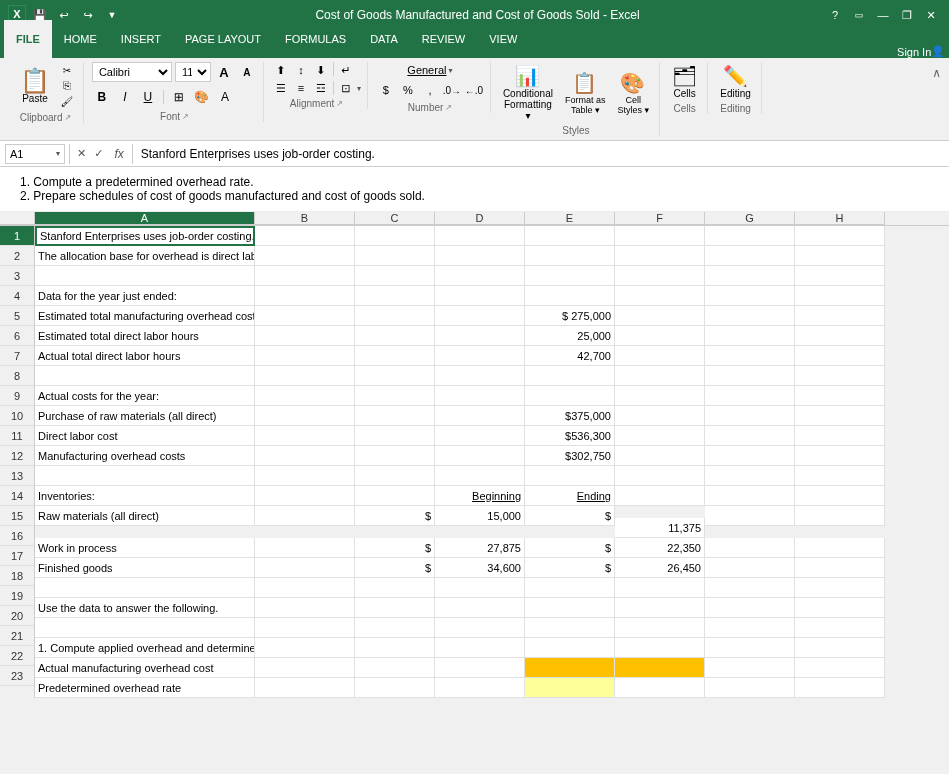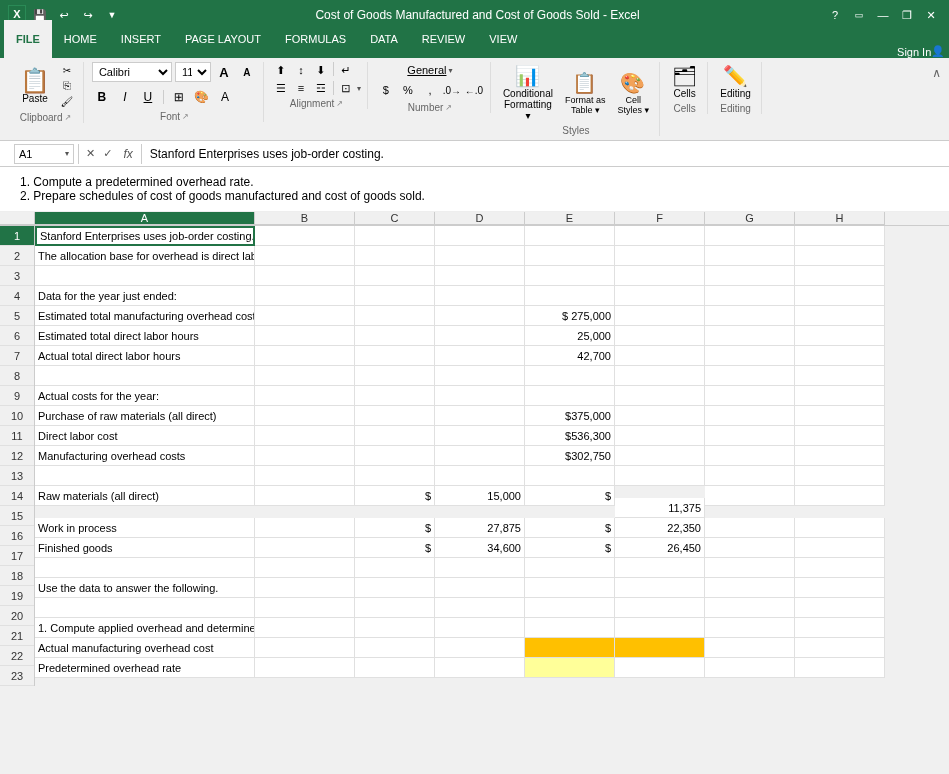--- a/index.html
+++ b/index.html
@@ -117,21 +117,21 @@
     .font-bold { font-weight: bold; }
     .font-italic { font-style: italic; }
     .font-underline { text-decoration: underline; }
 
     
     .formula-bar {
       display: flex;
       align-items: center;
       background: white;
       border-bottom: 1px solid #ccc;
-      padding: 2px 14px;
+      padding: 2px 5px;
       height: 26px;
       gap: 4px;
     }
     .cell-ref-box {
       width: 60px;
       border: 1px solid #ccc;
       height: 20px;
       display: flex;
       align-items: center;
       padding: 0 4px;
@@ -633,20 +633,30 @@
           <div class="cell col-a"></div>
           <div class="cell col-b"></div>
           <div class="cell col-c"></div>
           <div class="cell col-d"></div>
           <div class="cell col-e"></div>
           <div class="cell col-f"></div>
           <div class="cell col-g"></div>
           <div class="cell col-h"></div>
         </div>
         <div class="grid-row">
+          <div class="cell col-a">Inventories:</div>
+          <div class="cell col-b"></div>
+          <div class="cell col-c"></div>
+          <div class="cell col-d cell-right cell-underline" style="text-decoration: underline; justify-content: flex-end; font-weight: 500;">Beginning</div>
+          <div class="cell col-e cell-right cell-underline" style="text-decoration: underline; justify-content: flex-end; font-weight: 500;">Ending</div>
+          <div class="cell col-f"></div>
+          <div class="cell col-g"></div>
+          <div class="cell col-h"></div>
+        </div>
+        <div class="grid-row">
           <div class="cell col-a">   Raw materials (all direct)</div>
           <div class="cell col-b"></div>
           <div class="cell col-c" style="justify-content: flex-end;">$</div>
           <div class="cell col-d cell-right" style="justify-content: flex-end;">15,000</div>
           <div class="cell col-e" style="display: flex; justify-content: flex-end; gap: 4px;">$</div>
           <div class="cell col-f" style="justify-content: flex-end; margin-top: 12px;">11,375</div>
           <div class="cell col-g"></div>
           <div class="cell col-h"></div>
         </div>
         <div class="grid-row">

